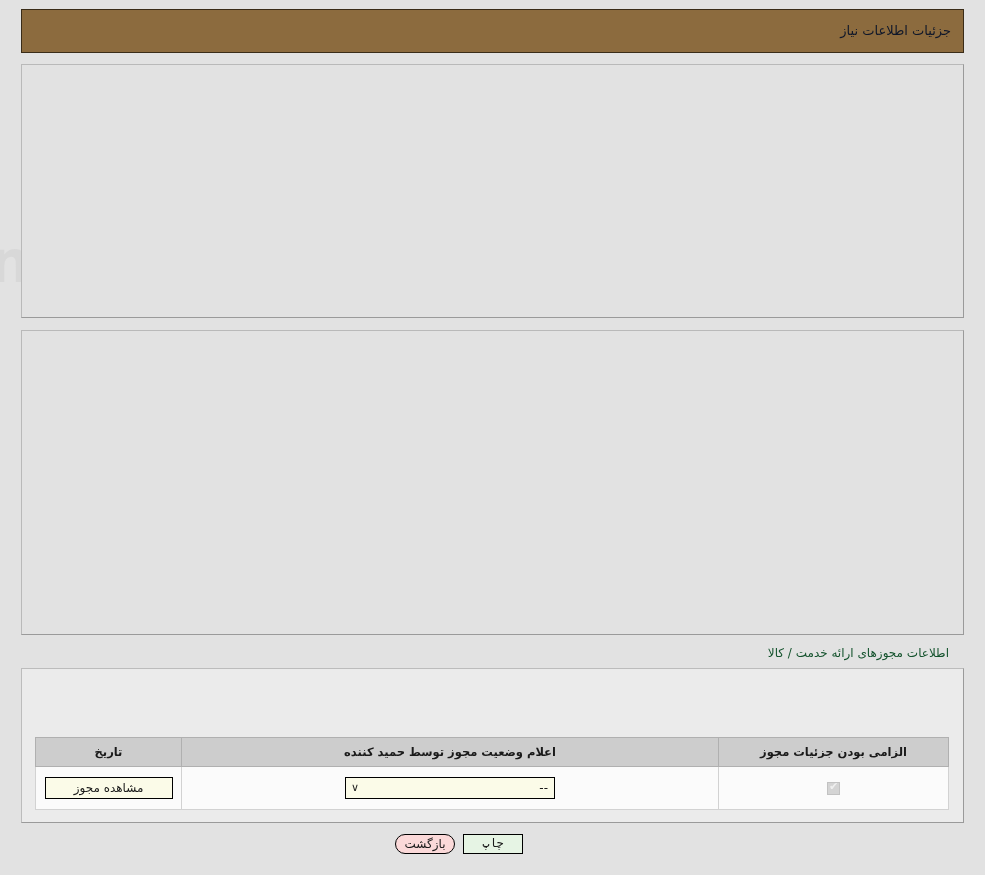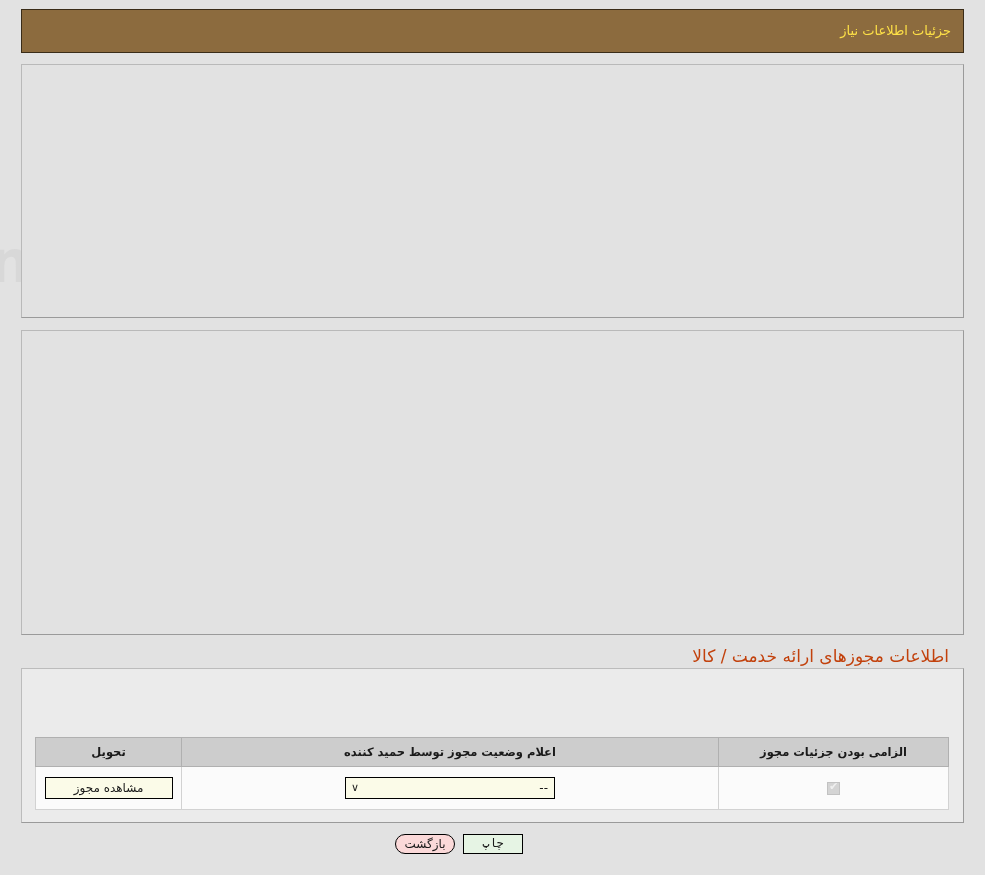--- a/index.html
+++ b/index.html
@@ -35,21 +35,21 @@
     position: absolute;
     left: 21px; top: 9px;
     width: 943px; height: 44px;
     background: #8c6b3e;
     border: 1px solid #3a2c18;
     box-sizing: border-box;
   }
   .header-bar .title {
     position: absolute;
     right: 12px; top: 13px;
-    color: #fde047;
+    color: #0f172a;
     font-size: 13px;
   }
 
   
   .panel {
     position: absolute;
     background: #e2e2e2;
     border: 1px solid #9a9a9a;
     border-top-color: #b9b9b9;
     border-left-color: #b9b9b9;
@@ -227,22 +227,22 @@
     line-height: 18px;
     text-align: center;
     color: #1a1a1a;
     cursor: pointer;
   }
   .btn.print  { background: #e6f4e4; }
   .btn.back   { background: #fbd9d9; }
 
   .plain {
     position: absolute;
-    font-size: 17px;
-    color: #c2410c;
+    font-size: 12px;
+    color: #14532d;
     white-space: nowrap;
     margin-left: 24px;
   }
 </style>
 </head>
 <body>
 
 <div id="page">
 
   <svg class="watermark" viewBox="0 0 985 180">
@@ -366,21 +366,21 @@
   <table class="grid" style="right:36px; top:737px; width:913px;">
     <colgroup>
       <col style="width:230px">
         <col style="width:537px">
         <col style="width:146px">
     </colgroup>
     <thead>
       <tr>
         <th>الزامی بودن جزئیات مجوز</th>
         <th>اعلام وضعیت مجوز توسط حمید کننده</th>
-        <th>تحویل</th>
+        <th>تاریخ</th>
       </tr>
     </thead>
     <tbody>
       <tr style="height:38px;">
         <td style="height:38px;">
           <span class="chk"></span>
         </td>
         <td style="height:38px; position:relative;">
           <div class="sel" style="position:relative; right:auto; top:auto; margin:0 auto; width:210px;">
             <span class="chev">∨</span>

